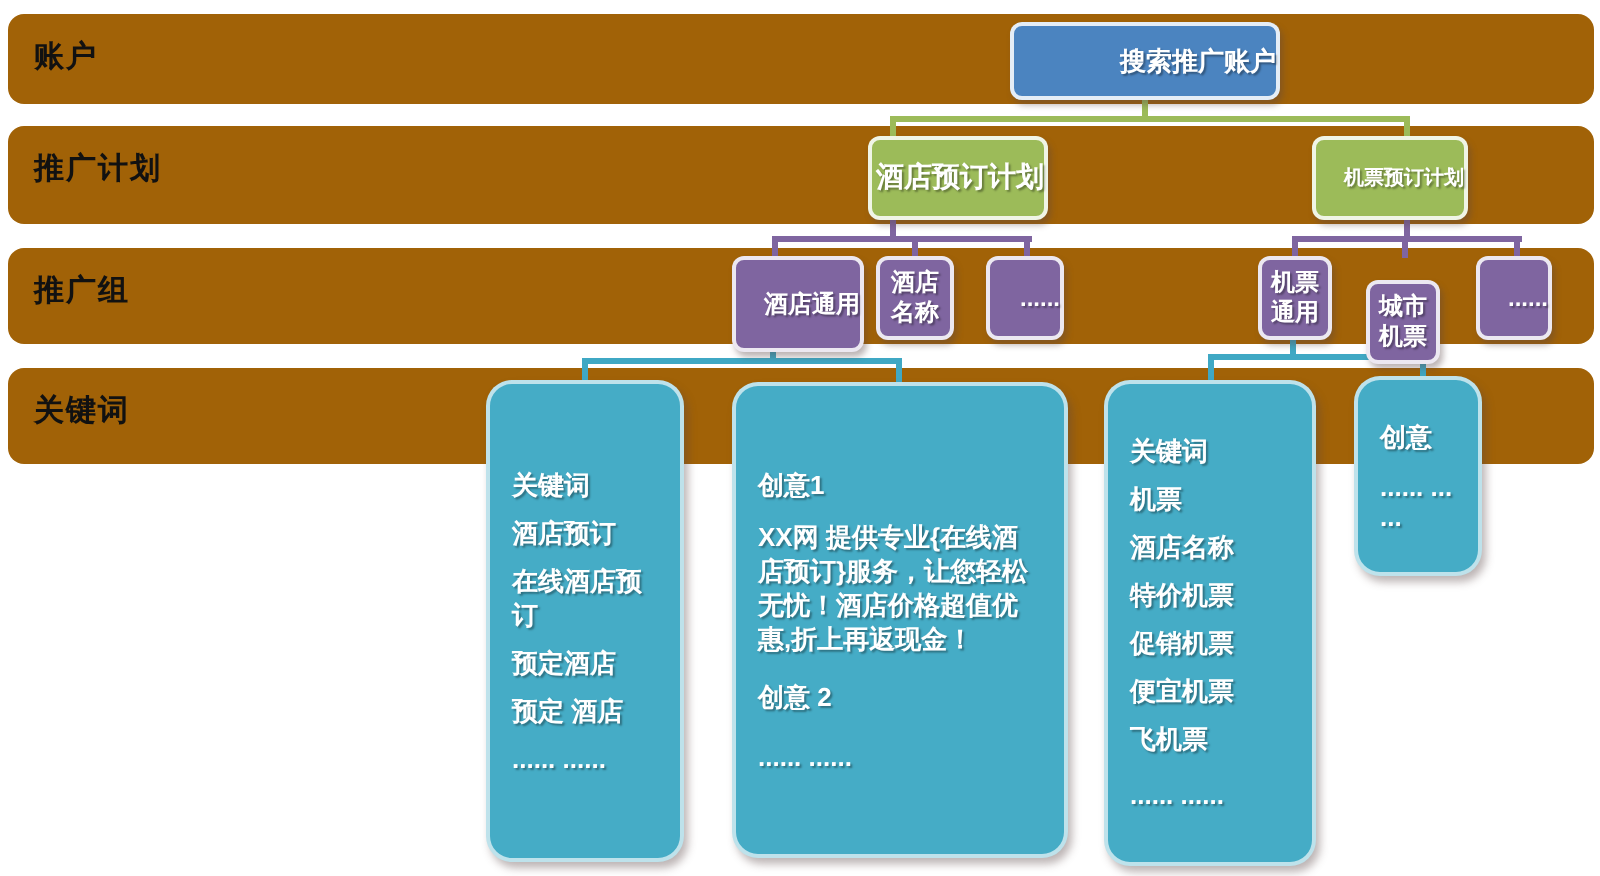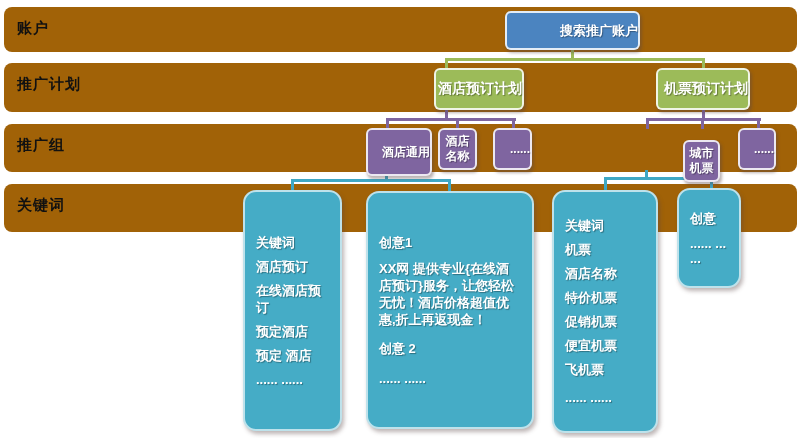--- a/index.html
+++ b/index.html
@@ -84,32 +84,35 @@
   <div class="ln t" style="left:604px;top:179px;width:3px;height:12px;"></div>
   <div class="ln t" style="left:710px;top:179px;width:3px;height:10px;"></div>
 
   <div class="node blue" style="left:505px;top:11px;width:135px;height:39px;font-size:13px;">
     <span>搜索推广账户</span>
   </div>
 
   <div class="node green" style="left:401px;top:68px;width:90px;height:42px;font-size:14px;margin-left:33px;">
     <span>酒店预订计划</span>
   </div>
-  <div class="node green" style="left:656px;top:68px;width:94px;height:42px;font-size:14px;">
+  <div class="node green" style="left:656px;top:68px;width:78px;height:42px;font-size:10px;">
     <span>机票预订计划</span>
   </div>
 
   <div class="node purple" style="left:366px;top:128px;width:66px;height:48px;">
     <span>酒店通用</span>
   </div>
   <div class="node purple" style="left:438px;top:128px;width:39px;height:42px;">
     <span>酒店名称</span>
   </div>
   <div class="node purple" style="left:493px;top:128px;width:39px;height:42px;">
     <span>......</span>
+  </div>
+  <div class="node purple" style="left:629px;top:128px;width:37px;height:42px;">
+    <span>机票通用</span>
   </div>
   <div class="node purple" style="left:683px;top:128px;width:37px;height:42px;margin-top:12px;">
     <span>城市机票</span>
   </div>
   <div class="node purple" style="left:738px;top:128px;width:38px;height:42px;">
     <span>......</span>
   </div>
 
   <div class="kwbox" style="left:243px;top:190px;width:99px;height:241px;">
     <div class="li">关键词</div>

